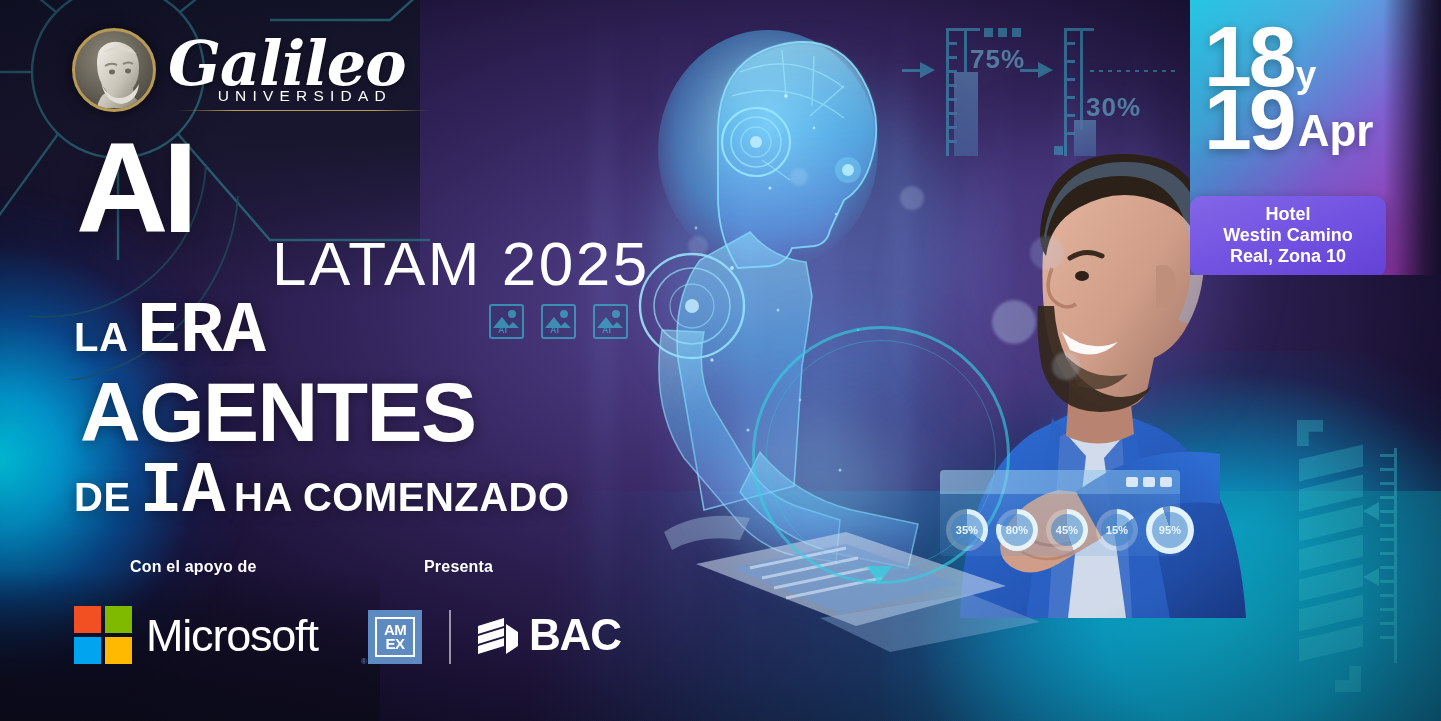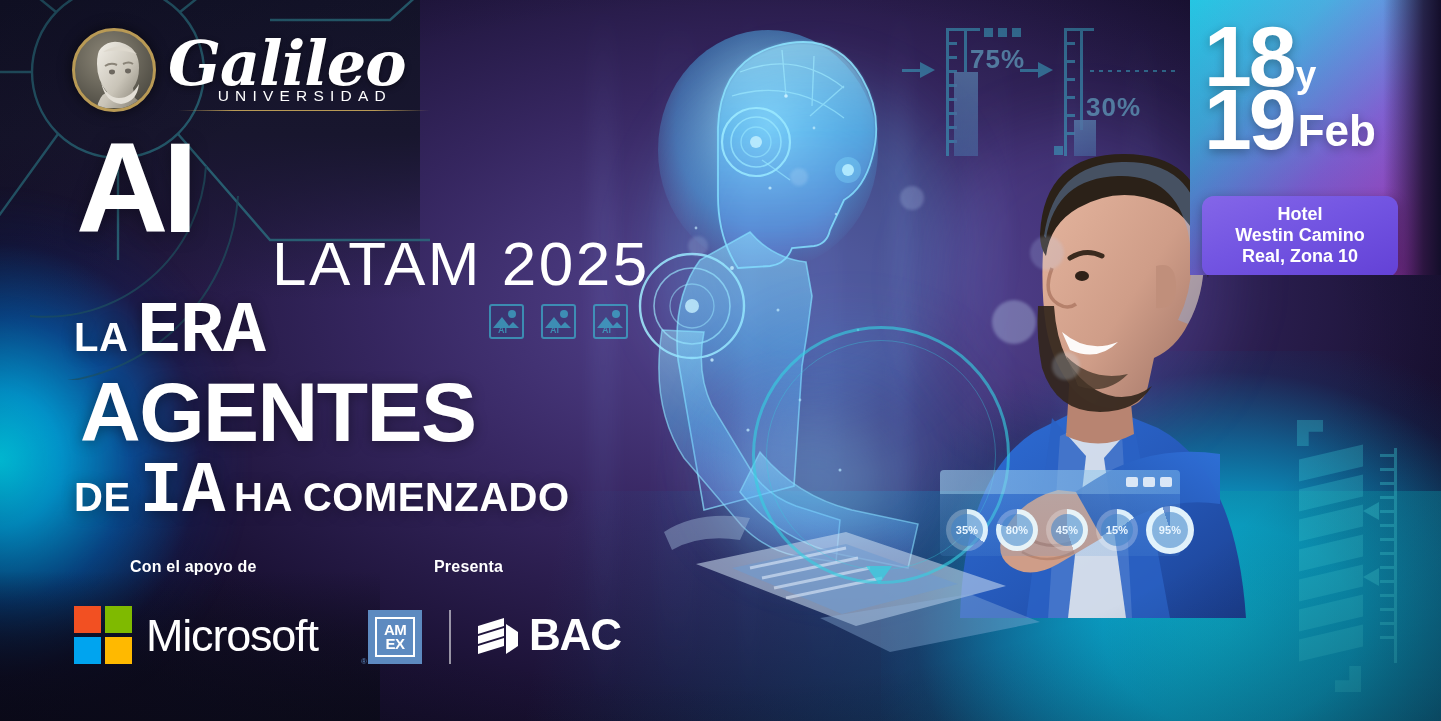--- a/index.html
+++ b/index.html
@@ -128,21 +128,21 @@
   .dp-right-dark{ position:absolute; right:0; top:0; width:58px; height:100%;
     background:linear-gradient(90deg, rgba(20,14,40,0) 0%, rgba(20,14,40,.82) 70%, #130e2a 100%); }
   .dates{ position:absolute; left:14px; top:22px; color:#fff; }
   .drow{ display:flex; align-items:flex-end; }
   .dnum{ font-weight:700; font-size:86px; line-height:.80; letter-spacing:-3px;
     text-shadow:0 3px 10px rgba(0,0,0,.30); }
   .dy{ font-weight:700; font-size:37px; line-height:1; margin-left:2px; margin-bottom:-2px; }
   .dmon{ font-weight:700; font-size:44px; line-height:1; margin-left:4px; margin-bottom:1px;
     text-shadow:0 3px 10px rgba(0,0,0,.30); }
   .venue{
-    position:absolute; left:12px; top:196px; width:196px;
+    position:absolute; left:0; top:196px; width:196px;
     background:linear-gradient(160deg,#8466e8 0%, #7355e2 45%, #6341d6 100%);
     border-radius:12px; padding:8px 10px 10px;
     text-align:center; color:#fff; font-weight:700; font-size:18px; line-height:1.16;
     box-shadow:0 3px 12px rgba(0,0,0,.30);
   }
 
   
   .hud-top{ position:absolute; left:912px; top:8px; width:280px; height:155px; opacity:.55; }
   .vg-axis{ position:absolute; width:3px; background:#3aa8c4; }
   .vg-tick{ position:absolute; width:11px; height:2.5px; background:#3aa8c4; }
@@ -603,35 +603,35 @@
     <div class="dp-shade"></div>
     <div class="dp-right-dark"></div>
 
     <div class="dates">
       <div class="drow">
         <span class="dnum">18</span>
         <span class="dy">y</span>
       </div>
       <div class="drow" style="margin-top:-6px;">
         <span class="dnum">19</span>
-        <span class="dmon">Feb</span>
+        <span class="dmon">Apr</span>
       </div>
     </div>
 
     <div class="venue">
       <div>Hotel</div>
       <div>Westin Camino</div>
       <div>Real, Zona 10</div>
     </div>
   </div>
 
   <div class="sponsors">
     <div class="sp-labels">
       <span class="sp-label" style="left:56px;">Con el apoyo de</span>
-      <span class="sp-label" style="left:360px;">Presenta</span>
+      <span class="sp-label" style="left:350px;">Presenta</span>
     </div>
 
     <div class="sp-logos">
 
       <div class="ms-logo">
         <div class="ms-grid">
           <i style="background:#f25022"></i>
             <i style="background:#7fba00"></i>
           <i style="background:#00a4ef"></i>
             <i style="background:#ffb900"></i>

